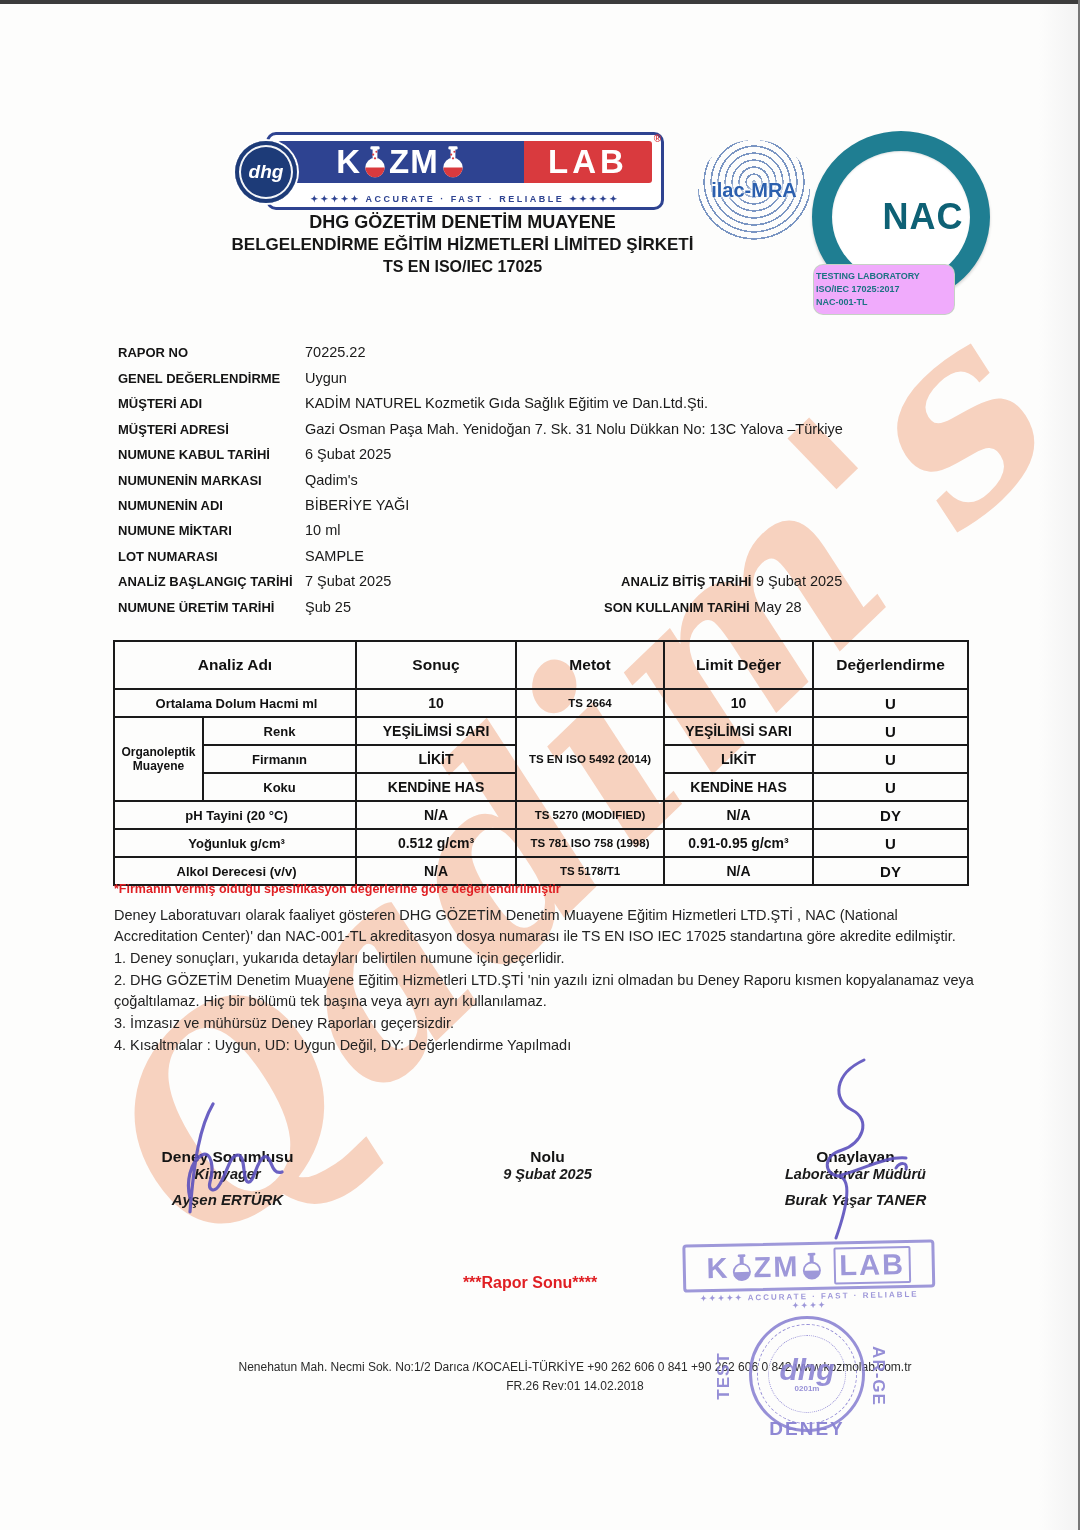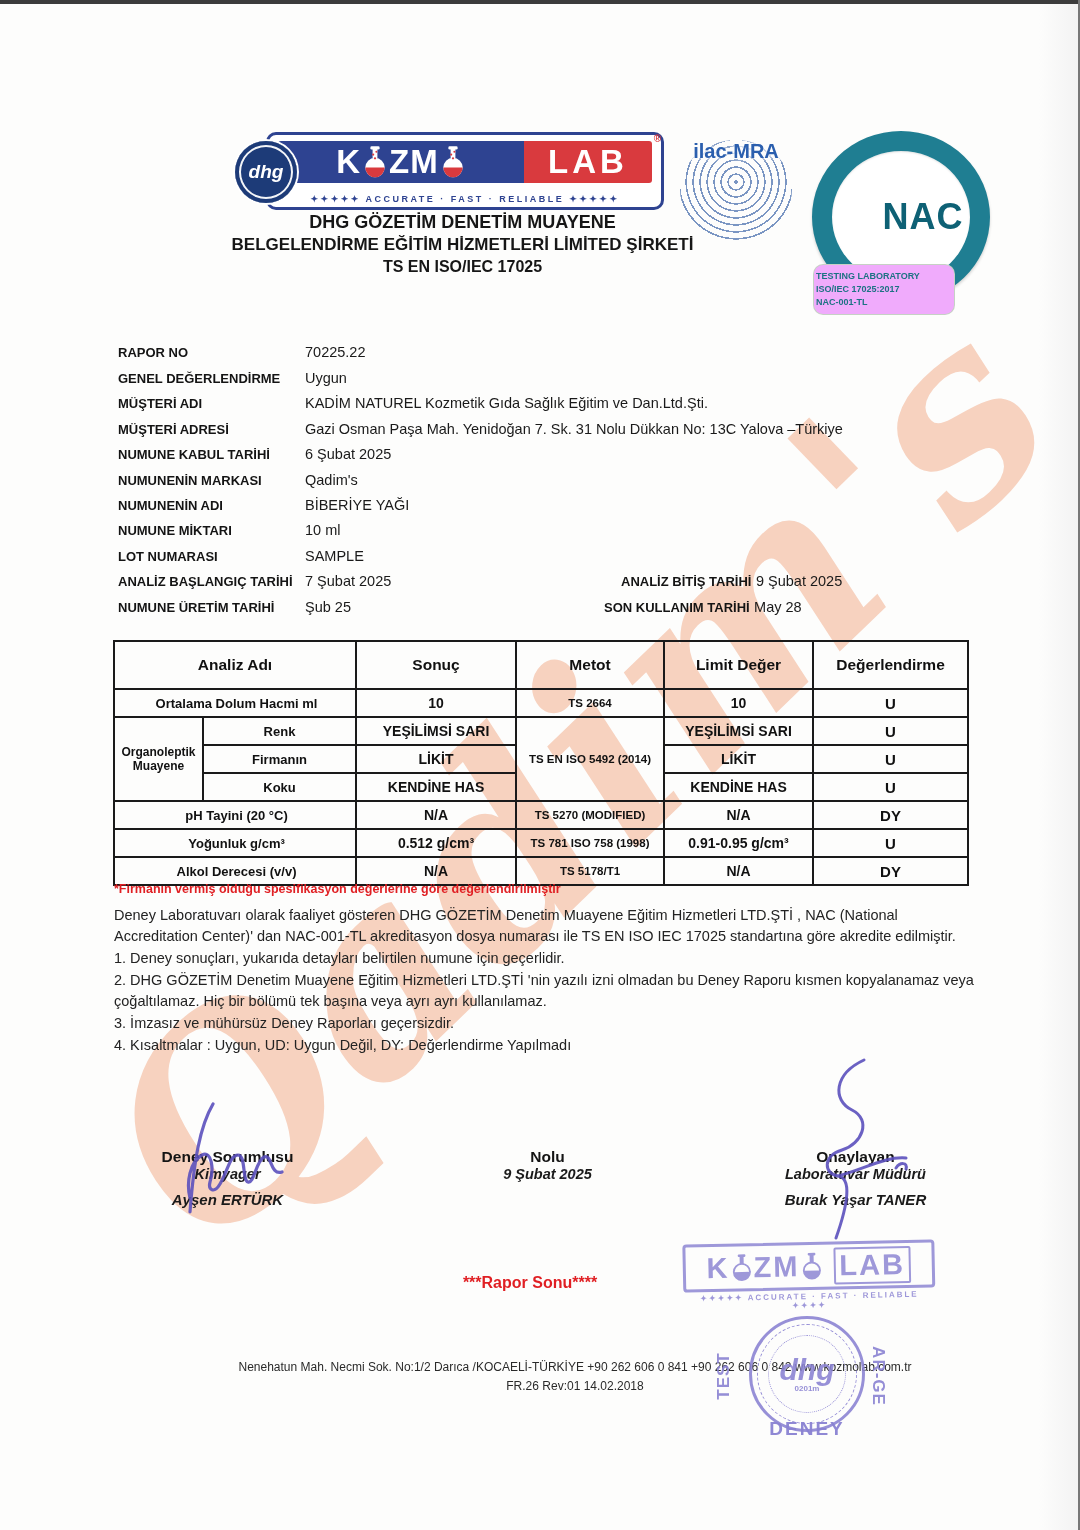--- a/index.html
+++ b/index.html
@@ -23,23 +23,23 @@
   .logo-red{width:128px;background:#d93a3e;color:#fff;display:flex;align-items:center;justify-content:center;
         font-weight:bold;font-size:33px;letter-spacing:4px;border-radius:0 3px 3px 0;}
   .logo-reg{position:absolute;right:0px;top:-2px;color:#d93a3e;font-size:10px;font-weight:bold;}
   .logo-tagline{position:absolute;left:0;right:0;bottom:3px;text-align:center;color:#2e4391;
         font-size:9px;font-weight:bold;letter-spacing:2.5px;white-space:nowrap;}
   .flask{width:24px;height:34px;margin:0 1px;}
   .dhg-badge{position:absolute;left:235px;top:141px;width:62px;height:62px;border-radius:50%;background:#1d3b78;
         box-shadow:inset 0 0 0 4px #1d3b78,inset 0 0 0 6px rgba(255,255,255,.95),0 0 0 2px #fff;
         color:#fff;display:flex;align-items:center;justify-content:center;
         font-weight:bold;font-style:italic;font-size:19px;z-index:3;}
-  .ilac{position:absolute;left:680px;top:140px;width:112px;height:100px;border-radius:50%;
+  .ilac{position:absolute;left:698px;top:140px;width:112px;height:100px;border-radius:50%;
         background:repeating-radial-gradient(circle at 50% 42%,rgba(52,94,164,.65) 0 1.6px,rgba(255,255,255,0) 1.6px 7px);
-        display:flex;justify-content:center;}
+        display:flex;align-items:center;justify-content:center;}
   .ilac-text{color:#2b5fae;font-weight:bold;font-size:20px;
         text-shadow:0 0 3px #fff,0 0 5px #fff,0 0 7px #fff;}
   .nac{position:absolute;left:812px;top:131px;width:138px;height:132px;border-radius:50%;
         border:20px solid #1f7e92;background:#fff;display:flex;align-items:center;justify-content:center;
         box-shadow:0 2px 3px rgba(0,0,0,.18),inset 0 1px 2px rgba(0,0,0,.12);}
   .nac-text{color:#0e6175;font-weight:900;font-size:36px;letter-spacing:1px;margin-left:44px;}
   .nac-badge{position:absolute;left:814px;top:265px;width:136px;padding:5px 2px;background:#f0abfc;
         border-radius:9px;color:#1c7283;font-weight:bold;font-size:9px;line-height:13px;
         box-shadow:0 0 0 1px #c6d1c5;}
   .company-line{position:absolute;left:180px;width:565px;text-align:center;font-weight:bold;color:#161616;white-space:nowrap;}

